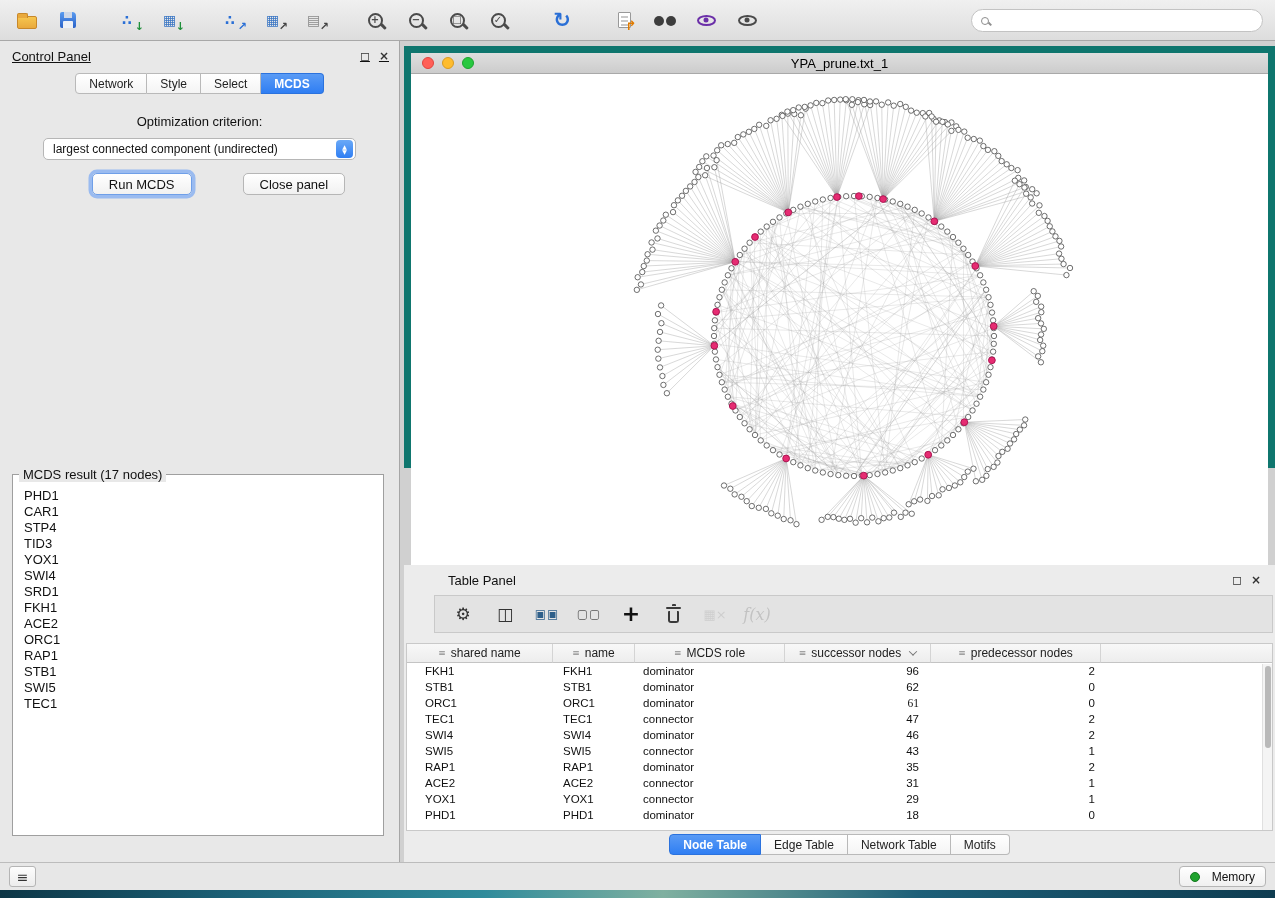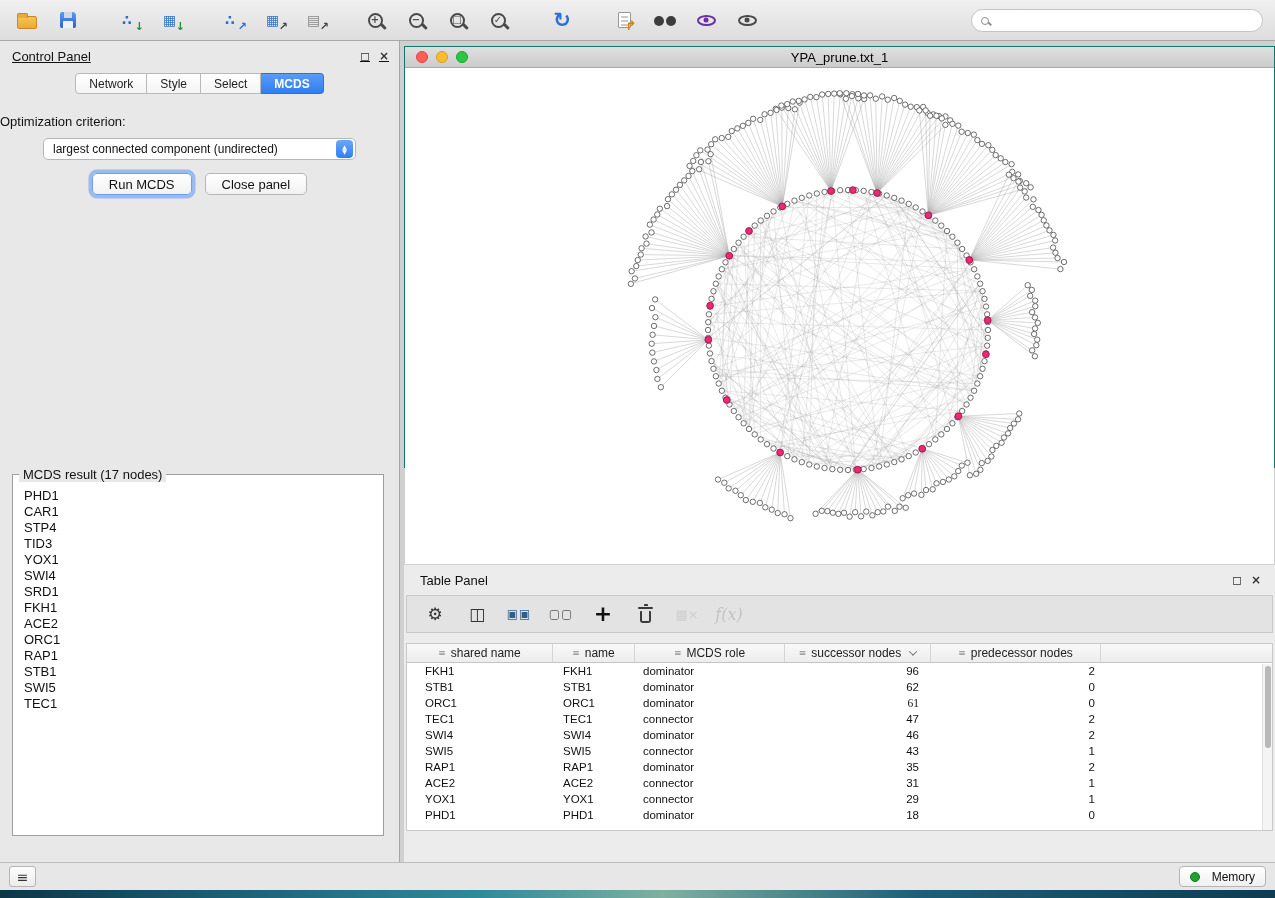--- a/index.html
+++ b/index.html
@@ -61,51 +61,51 @@
   .control-panel{position:absolute;left:0;top:0;bottom:0;width:400px;background:#e8e8e8;border-right:1px solid #a6a6a6;}
   .cp-header{height:26px;display:flex;align-items:center;padding:4px 10px 0 12px;font-size:13px;color:#111;text-decoration:underline;}
   .panel-icons{margin-left:auto;display:flex;gap:9px;}
   .pi{font-family:"DejaVu Sans",sans-serif;font-size:12px;color:#333;font-weight:bold;line-height:1;cursor:default;}
   .cp-tabs{display:flex;justify-content:center;margin-top:6px;}
   .seg{height:21px;line-height:20px;padding:0 13px;background:linear-gradient(#ffffff,#f4f4f4);
        border:1px solid #b9b9b9;border-left:none;font-size:12px;color:#222;cursor:default;white-space:nowrap;}
   .seg:first-child{border-left:1px solid #b9b9b9;border-radius:4px 0 0 4px;}
   .seg:last-child{border-radius:0 4px 4px 0;}
   .seg.active{background:linear-gradient(#5a9bf5,#2f7ef3);color:#fff;border-color:#2b72dd;font-weight:bold;}
-  .cp-opt-label{font-size:13px;color:#111;margin-top:20px;}
+  .cp-opt-label{text-align:center;font-size:13px;color:#111;margin-top:20px;}
   .macos-select{width:313px;height:22px;margin:9px auto 0;background:#fff;border:1px solid #b6b6b6;border-radius:5px;
                 display:flex;align-items:center;}
   .sel-text{flex:1;font-size:12px;padding-left:9px;color:#111;white-space:nowrap;overflow:hidden;}
   .sel-stepper{width:17px;height:18px;margin-right:2px;background:linear-gradient(#6aa9f7,#2f7ef3);border-radius:4px;
                display:flex;flex-direction:column;align-items:center;justify-content:center;flex:0 0 auto;}
   .sel-stepper i{font-style:normal;color:#fff;font-size:6px;line-height:5px;font-family:"DejaVu Sans",sans-serif;}
   .cp-buttons{display:flex;justify-content:center;gap:13px;margin-top:13px;}
   .mac-btn{height:22px;padding:0 16px;background:linear-gradient(#ffffff,#f1f1f1);border:1px solid #b6b6b6;
-           border-radius:5px;font-size:13px;color:#111;font-family:inherit;cursor:default;}
+           border-radius:5px;font-size:13px;color:#111;font-family:inherit;cursor:default;margin-left:38px;}
   .mac-btn.focus{box-shadow:0 0 0 3.5px rgba(90,150,245,.55);border-color:#6f9fe8;}
   .mcds-group{position:absolute;left:12px;width:372px;top:426px;bottom:26px;border:1px solid #9f9f9f;
               background:#fff;margin:0;padding:2px 2px;}
   .mcds-group legend{font-size:13px;color:#111;padding:0 4px;margin-left:4px;background:#e8e8e8;}
   .mcds-list{list-style:none;margin:0;padding:4px 0 0 9px;font-size:13px;}
   .mcds-list li{line-height:16px;color:#111;}
 
   
   .right{position:absolute;left:401px;right:0;top:0;bottom:0;}
-  .net-frame{position:absolute;top:5px;left:3px;right:0;height:422px;border:1px solid #0f766e;background:#fff;}
+  .net-frame{position:absolute;top:5px;left:3px;right:0;height:422px;border:7px solid #0f766e;background:#fff;}
   .net-titlebar{height:21px;background:linear-gradient(#dfdfdf,#cccccc);border-bottom:1px solid #a9a9a9;
                 display:flex;align-items:center;position:relative;padding-left:11px;gap:8px;}
   .net-title{position:absolute;left:0;right:0;text-align:center;font-size:13px;color:#000;}
   .tl{width:12px;height:12px;border-radius:50%;z-index:1;}
   .tl.red{background:#ff5f57;border:1px solid #e0443e;}
   .tl.yellow{background:#febc2e;border:1px solid #d89b22;}
   .tl.green{background:#28c840;border:1px solid #1da32f;}
   .net-canvas{position:relative;width:100%;height:496px;background:#fff;overflow:hidden;}
 
   
-  .table-panel{position:absolute;left:3px;right:0;top:524px;bottom:0;background:#ececec;}
+  .table-panel{position:absolute;left:3px;right:0;top:524px;bottom:0;background:#ececec;padding-left:28px;}
   .tp-header{height:26px;display:flex;align-items:center;padding:4px 14px 0 16px;font-size:13px;color:#111;}
   .tp-toolbar{height:38px;margin:4px 2px 0 2px;background:#e3e3e3;border:1px solid #c9c9c9;
               display:flex;align-items:center;padding-left:16px;gap:18px;}
   .tp-toolbar .tb-btn{width:24px;height:28px;}
   .tp-table{position:absolute;left:2px;right:2px;top:78px;bottom:31px;background:#fff;border:1px solid #c9c9c9;overflow:hidden;}
   .tp-thead{display:flex;height:19px;}
   .th{background:linear-gradient(#f8f8f8,#ededed);border-bottom:1px solid #c4c4c4;border-right:1px solid #d4d4d4;
       display:flex;align-items:center;justify-content:center;gap:5px;font-size:12px;color:#222;flex:0 0 auto;}
   .th.fill{flex:1 1 auto;border-right:none;}
   .th-ico{font-size:9px;color:#8a8a8a;font-family:"DejaVu Sans",sans-serif;}
@@ -1172,20 +1172,26 @@
                 <div class="td c1" style="width: 82px;">PHD1</div>
                 <div class="td c2" style="width: 150px;">dominator</div>
                 <div class="td c3" style="width: 146px;">18</div>
                 <div class="td c4" style="width: 170px;">0</div>
               </div>
             </div>
           <div class="tp-scroll">
             <div class="thumb"></div>
           </div>
         </div>
+        <div class="tp-tabs">
+            <div class="seg active">Node Table</div>
+            <div class="seg">Edge Table</div>
+            <div class="seg">Network Table</div>
+            <div class="seg">Motifs</div>
+          </div>
       </div>
 
     </section>
   </div>
 
   <footer class="statusbar">
     <button class="sb-btn">
       <span>≡</span>
     </button>
     <div class="memory-btn">

